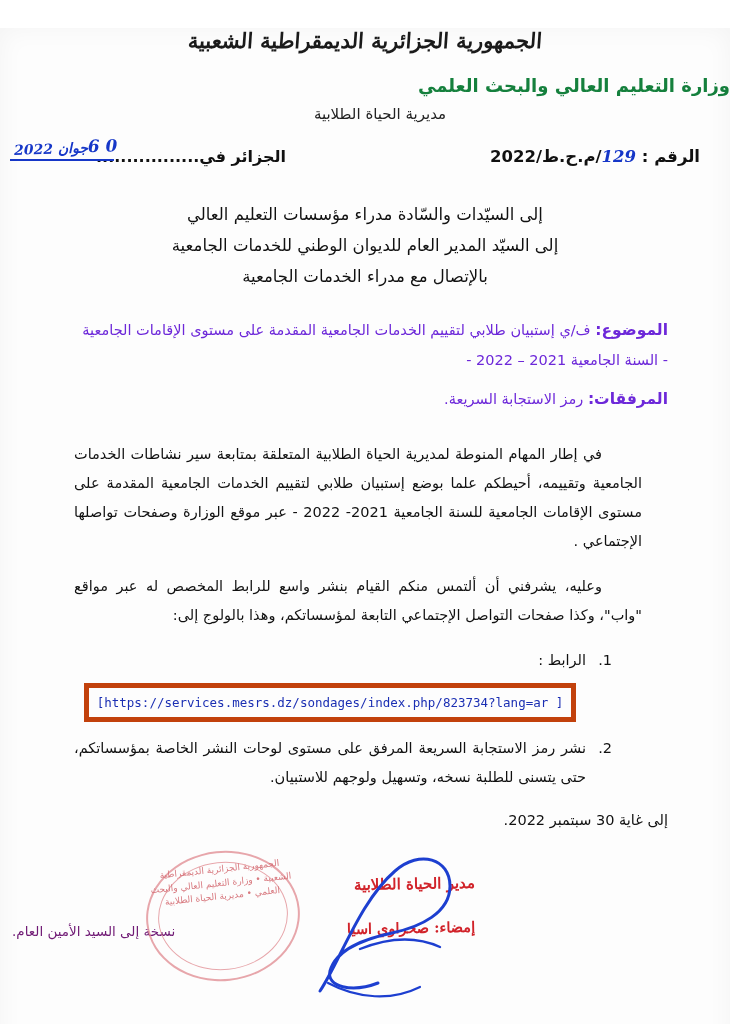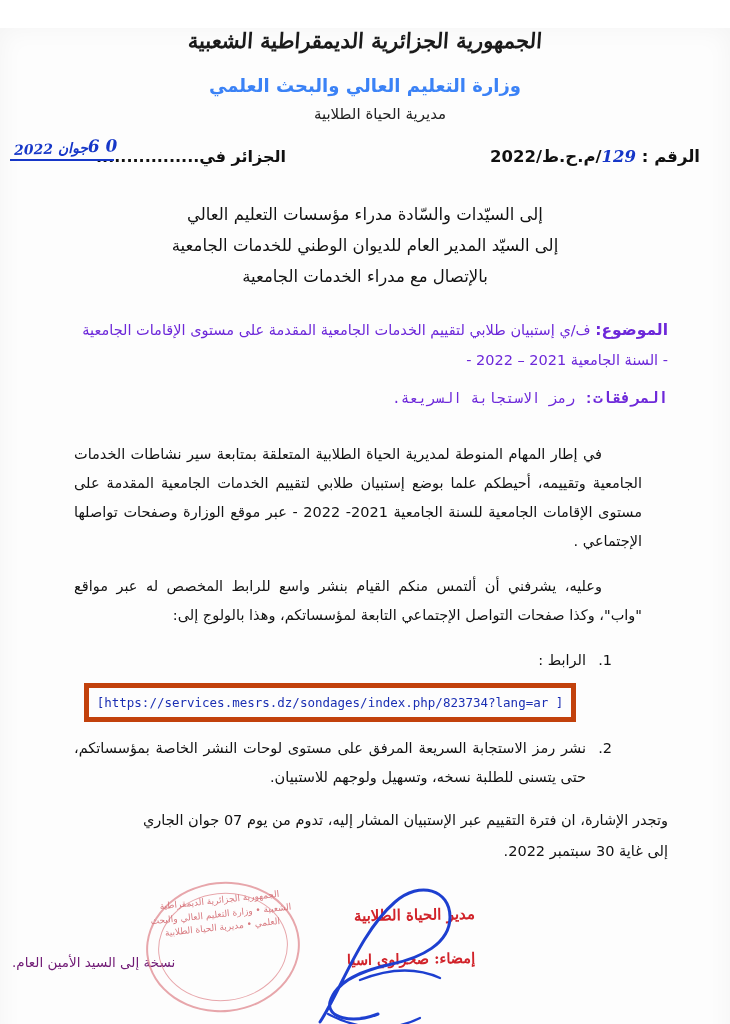--- a/index.html
+++ b/index.html
@@ -29,25 +29,25 @@
     text-align: center;
     margin-top: 28px;
     font-family: "DejaVu Serif", serif;
     font-size: 21px;
     font-weight: 700;
     letter-spacing: 0px;
     color: #1b1b1b;
     transform: skewX(-4deg);
   }
   .ministry {
-    text-align: center;
+    text-align: right;
     margin-top: 22px;
     font-size: 18px;
     font-weight: 700;
-    color: #3b82f6;
+    color: #15803d;
   }
   .direction {
     text-align: center;
     margin-top: 9px;
     font-size: 15px;
     color: #222;
     padding-left: 30px;
   }
 
   
@@ -134,21 +134,20 @@
   .meta .label {
     font-weight: 700;
     font-size: 15.5px;
   }
   .meta .year-line {
     text-align: right;
     margin-top: 2px;
   }
   .meta .attach {
     margin-top: 12px;
-    font-family: Liberation Mono, monospace;
   }
 
   
   .body {
     margin-top: 26px;
     padding: 0 88px 0 74px;
   }
   .body p {
     margin: 0 0 16px 0;
     font-size: 14.5px;
@@ -367,21 +366,20 @@
           <span class="link-box">[https://services.mesrs.dz/sondages/index.php/823734?lang=ar ]</span>
         </div>
       </li>
       <li>
         <span>نشر رمز الاستجابة السريعة المرفق على مستوى لوحات النشر الخاصة بمؤسساتكم، حتى يتسنى للطلبة نسخه، وتسهيل ولوجهم للاستبيان.</span>
       </li>
     </ol>
   </div>
 
   <div class="note">
-    <p>وتجدر الإشارة، ان فترة  التقييم عبر الإستبيان المشار إليه، تدوم من يوم 07 جوان الجاري</p>
     <p class="second">إلى غاية 30 سبتمبر 2022.</p>
   </div>
 
 
   <div class="sig-zone">
     <div class="sig-title">مدير الحياة الطلابية</div>
     <div class="sig-name">إمضاء: صحراوي اسيا</div>
     <div class="copy-note">نسخة إلى السيد الأمين العام.</div>
 
     <div class="stamp"></div>

